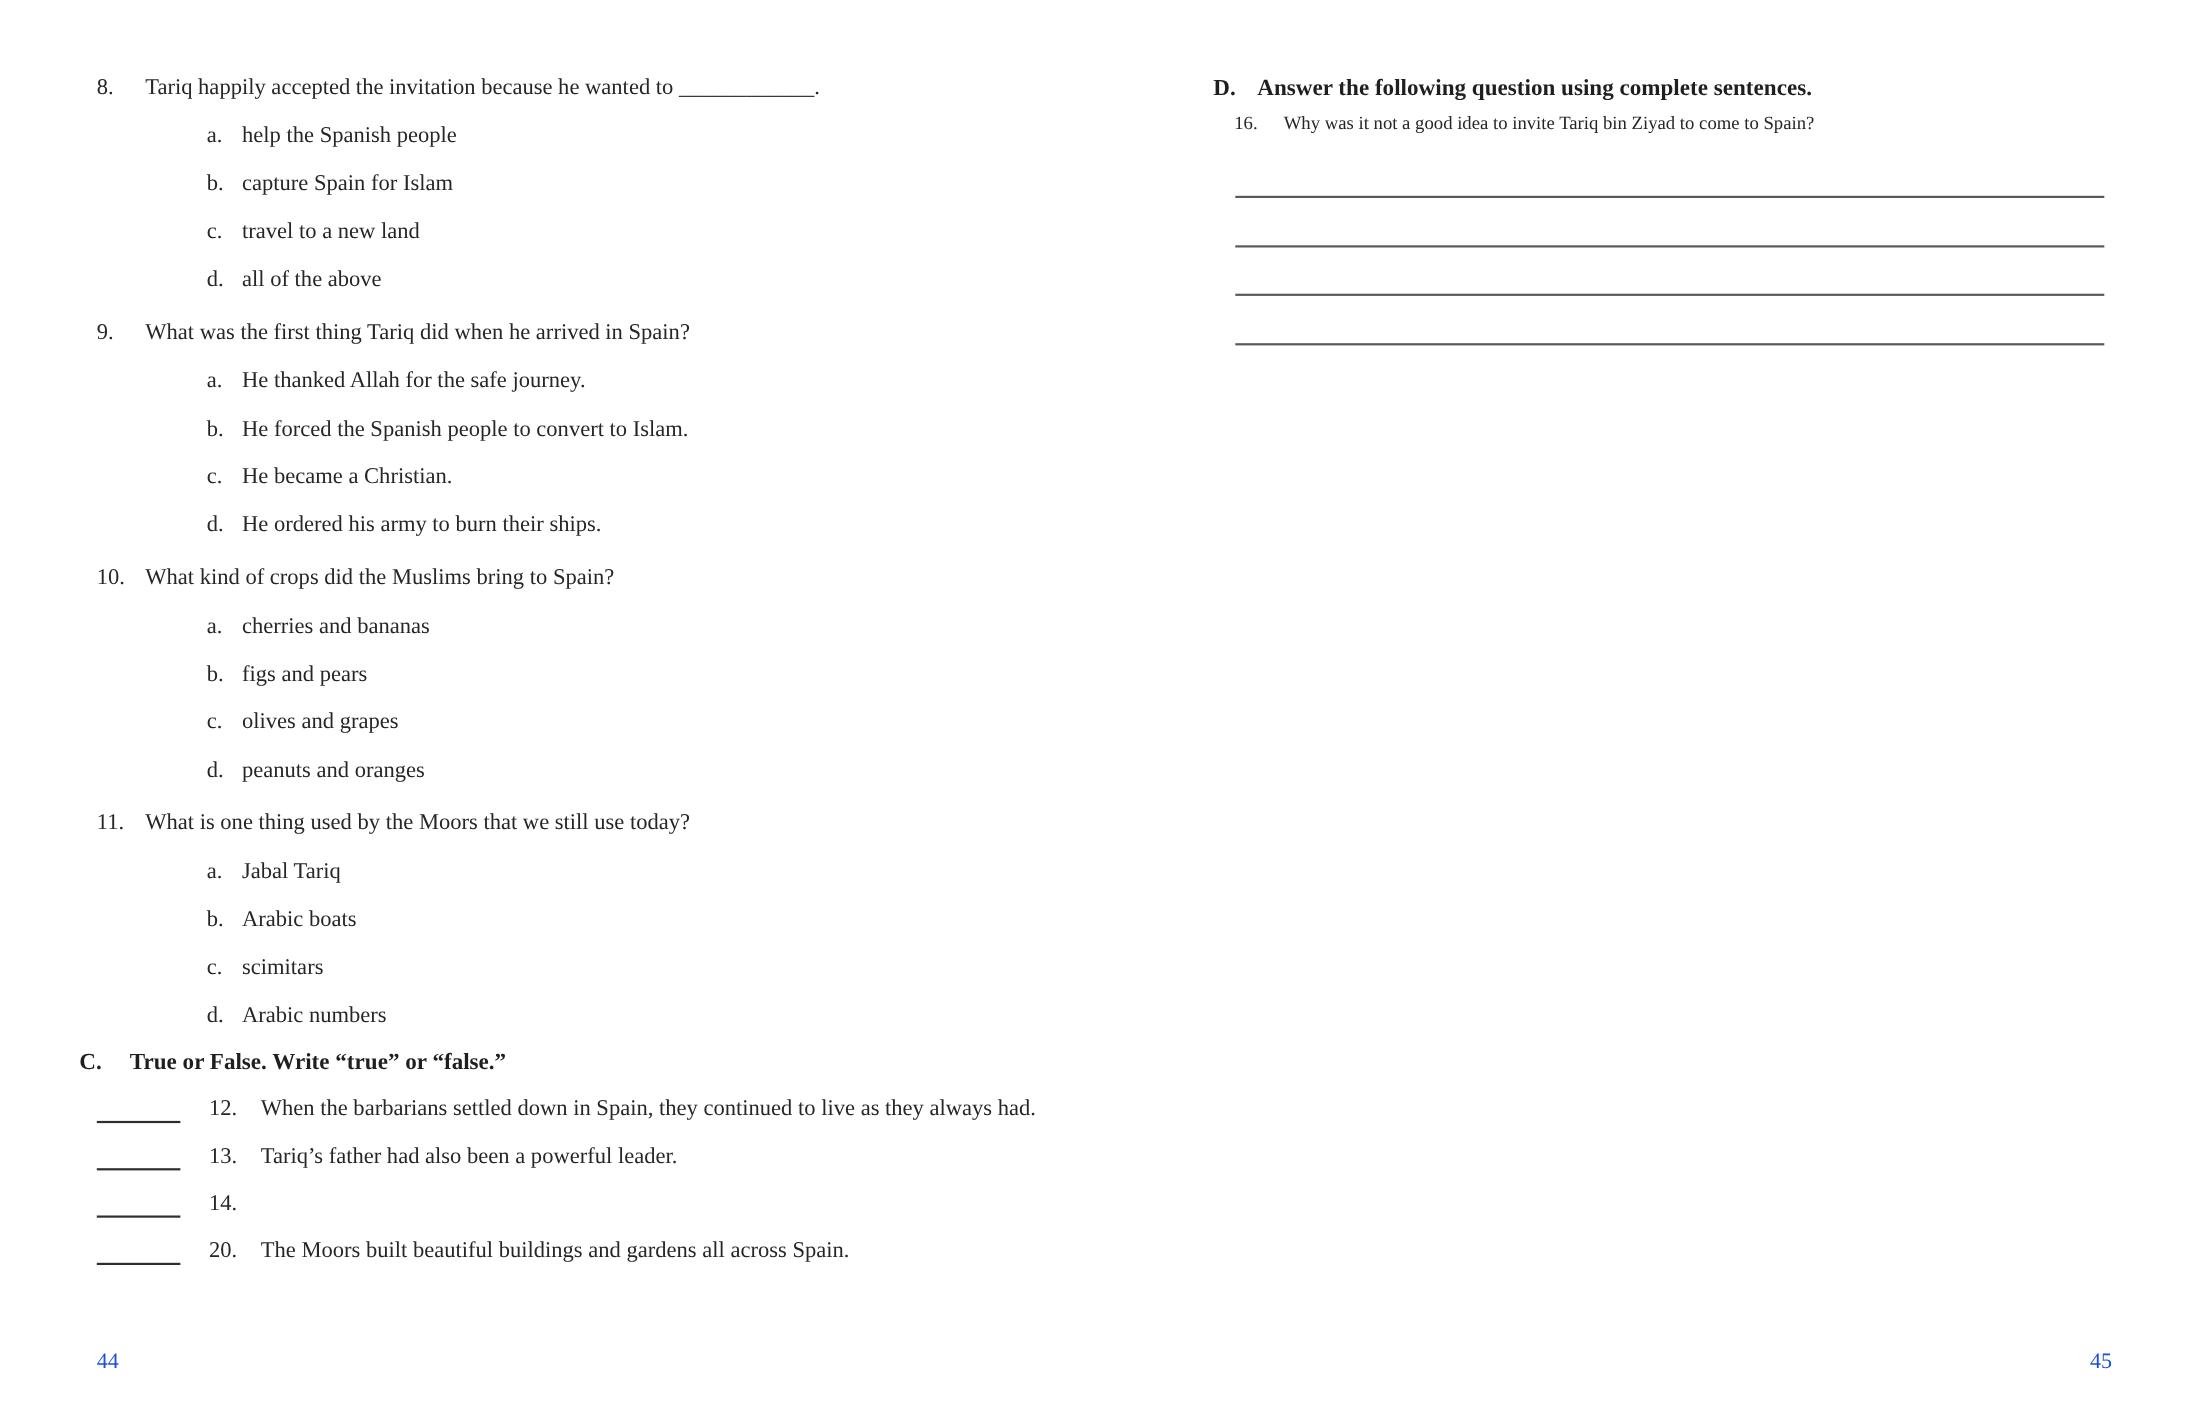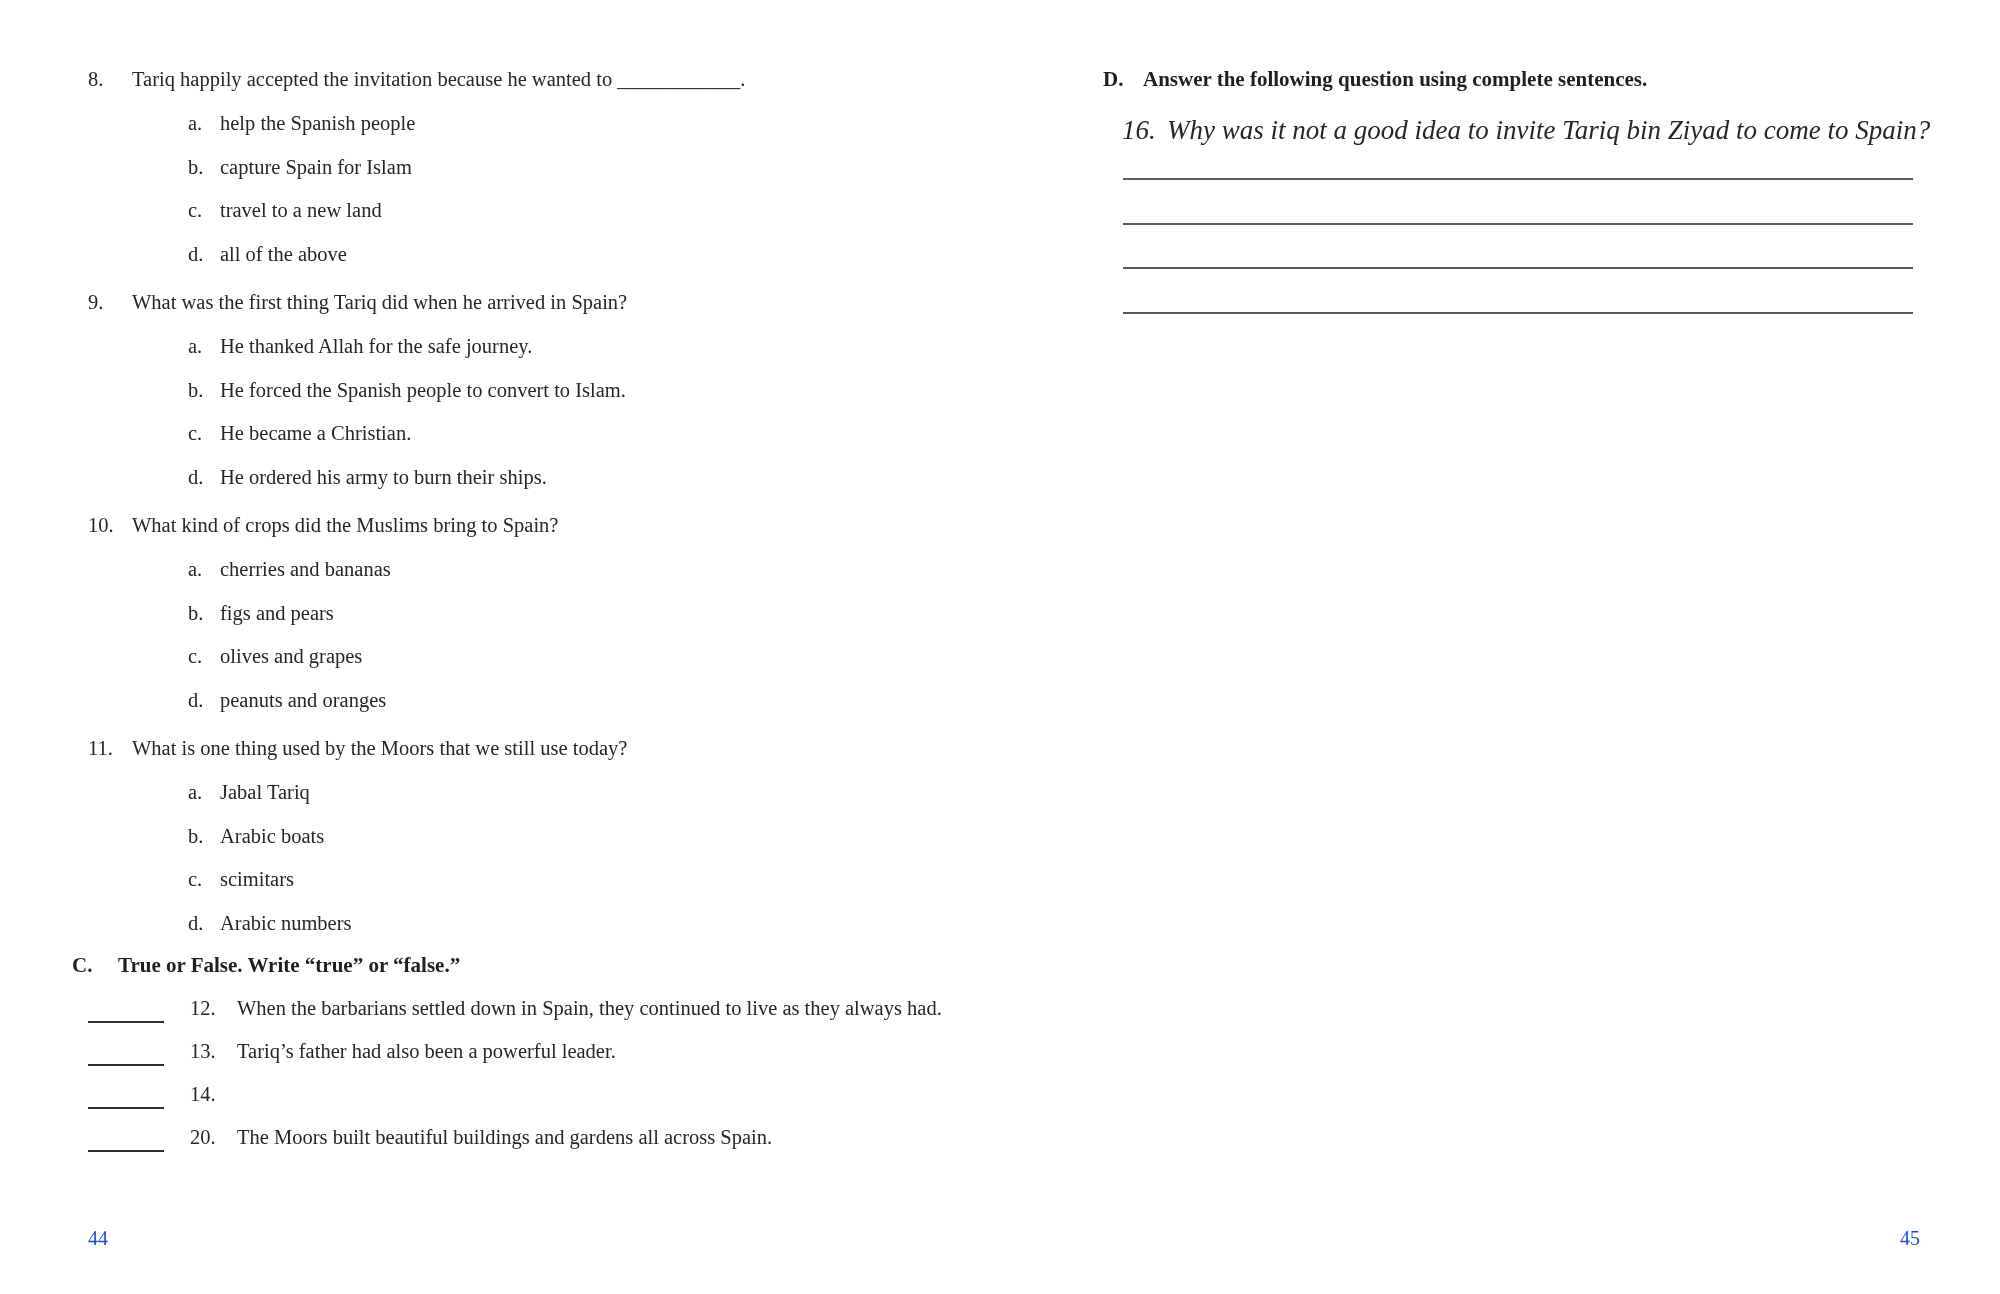--- a/index.html
+++ b/index.html
@@ -22,30 +22,30 @@
   .opt-letter { display:inline-block; width:32px; flex:0 0 32px; }
   .opt-text { white-space:nowrap; }
 
   
   .sec-heading { display:flex; align-items:center; height:40px; font-weight:bold; font-size:21px; color:#1f1f1f; }
   .sec-label { display:inline-block; width:46px; flex:0 0 46px; }
   .page-right .sec-heading { height:46px; }
   .page-right .sec-label { width:40px; flex:0 0 40px; }
 
   
-  .tf-item { display:flex; align-items:flex-end; font-size:20.5px; line-height:30px; }
+  .tf-item { display:flex; align-items:center; font-size:20.5px; line-height:30px; }
   .tf-item.first { margin-top:8px; }
   .tf-item + .tf-item { margin-top:13px; }
   .tf-blank { display:inline-block; flex:0 0 76px; width:76px; height:25px; margin-left:16px;
               border-bottom:2px solid #2e2e2e; }
   .tf-num { display:inline-block; flex:0 0 47px; width:47px; margin-left:26px; }
   .tf-text { width:740px; }
 
   
-  .q16-row { display:flex; align-items:flex-end; height:44px; font-size:27px;font-style:italic; }
+  .q16-row { display:flex; align-items:flex-start; height:44px; font-size:17px; }
   .q16-num { display:inline-block; margin-left:19px; width:45px; flex:0 0 45px; }
   .answer-lines { margin-left:20px; width:790px; }
   .answer-line { border-bottom:2px solid #595959; height:44.5px; }
   .answer-line.first { height:34px; }
 
   
   .page-num { position:absolute; top:1227px; font-size:20px; color:#1d4ed8; }
   .page-left .page-num { left:88px; }
   .page-right .page-num { right:80px; }
 </style>

